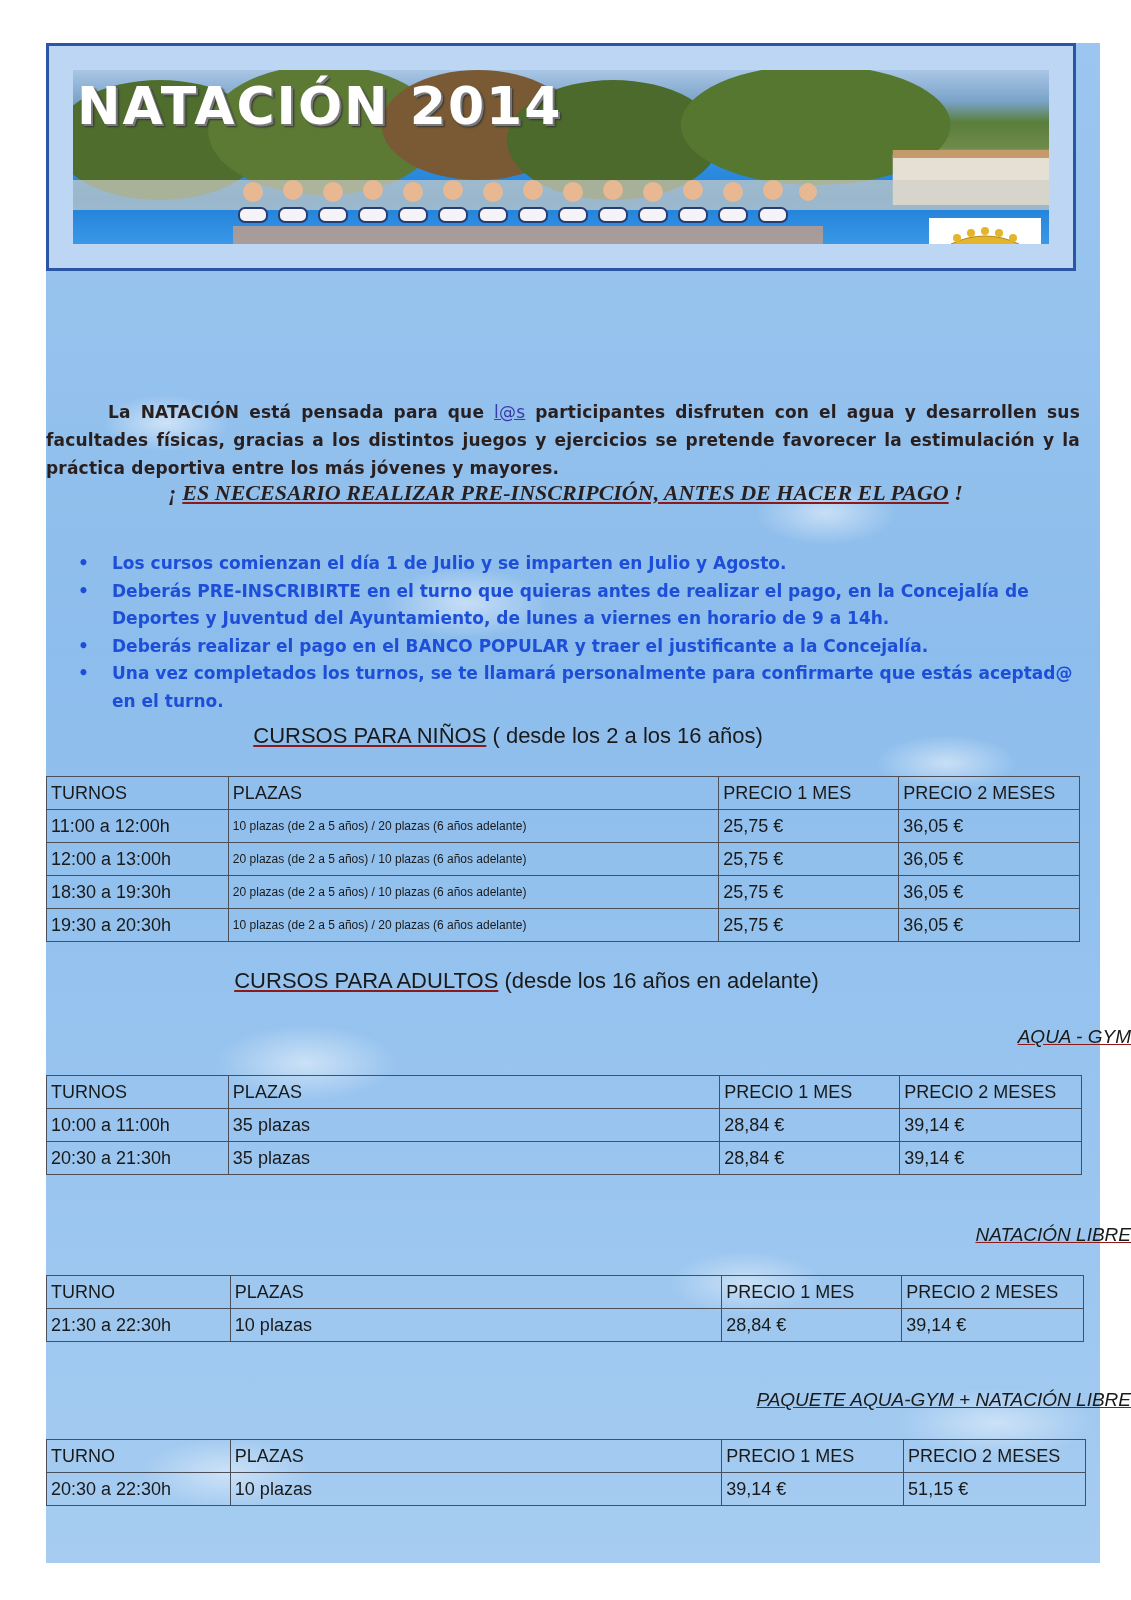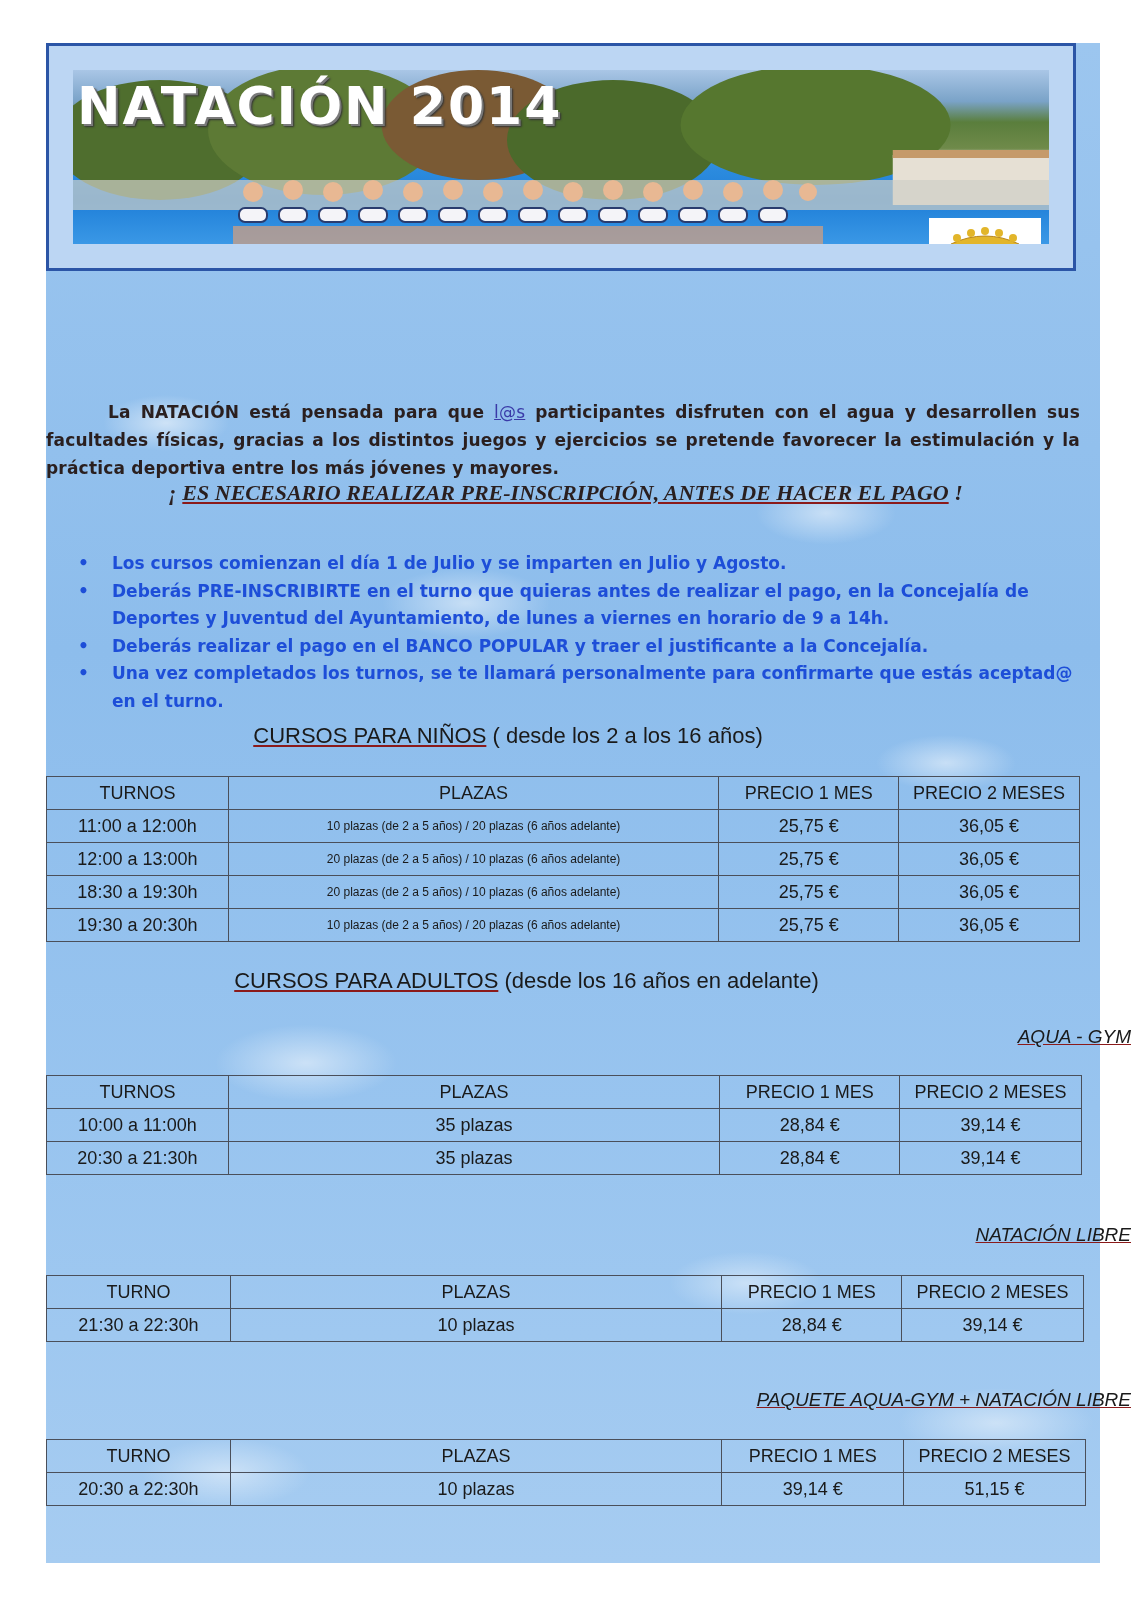--- a/index.html
+++ b/index.html
@@ -77,21 +77,21 @@
     position: absolute; left: 0; width: 1131px; text-align: right;
     font-family: "Liberation Sans", sans-serif; font-size: 19px; font-style: italic; color: #1a1a1a;
     text-decoration: underline; text-decoration-color: #8b1a1a;
   }
 
   table.grid {
     position: absolute; border-collapse: collapse;
     font-family: "Liberation Sans", sans-serif; color: #1a1a1a;
   }
   table.grid td {
-    border: 1.5px solid #4a4f5a; text-align: center; vertical-align: middle;
+    border: 1.5px solid #4a4f5a; vertical-align: middle;
     font-size: 18px; height: 33px; padding: 0 4px;
   }
   table.grid td.plz { font-size: 12px; }
 </style>
 </head>
 <body>
 
 <div class="sheet"></div>
 
 <div class="banner">

